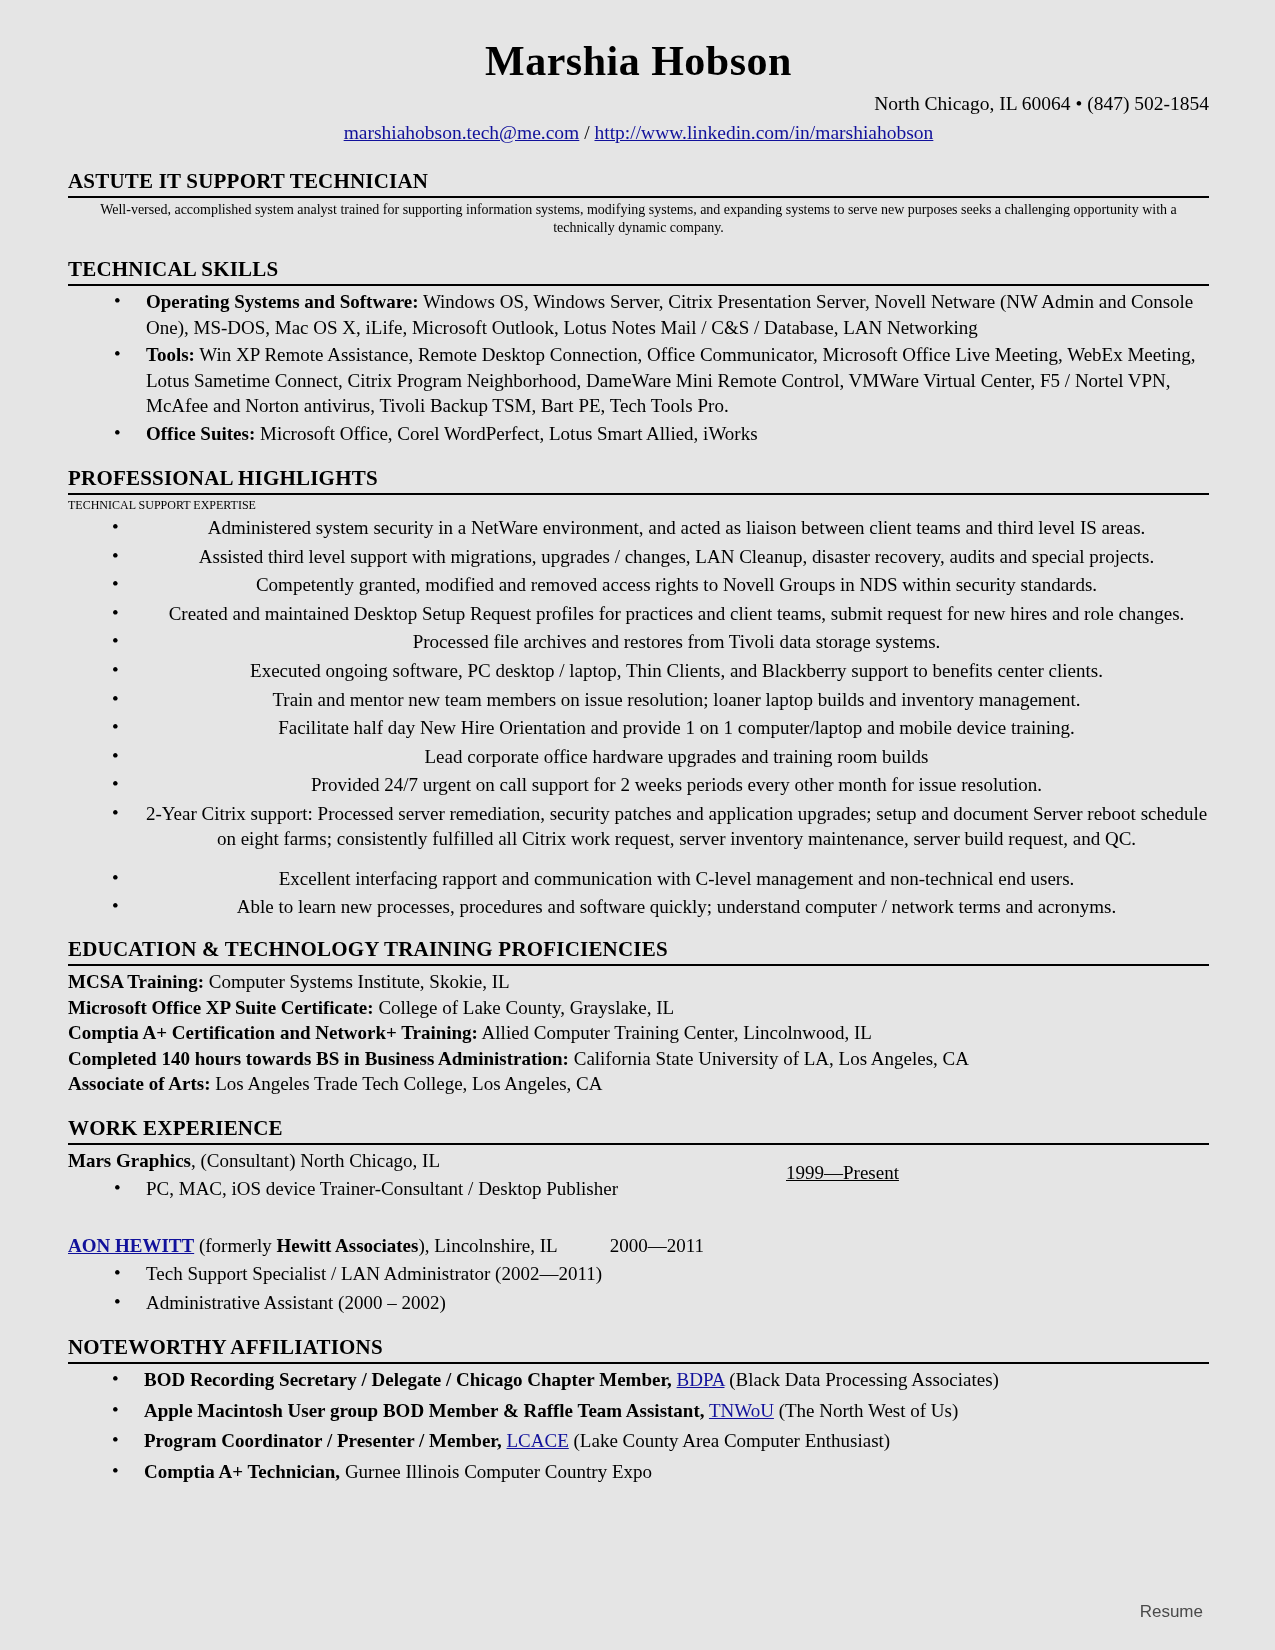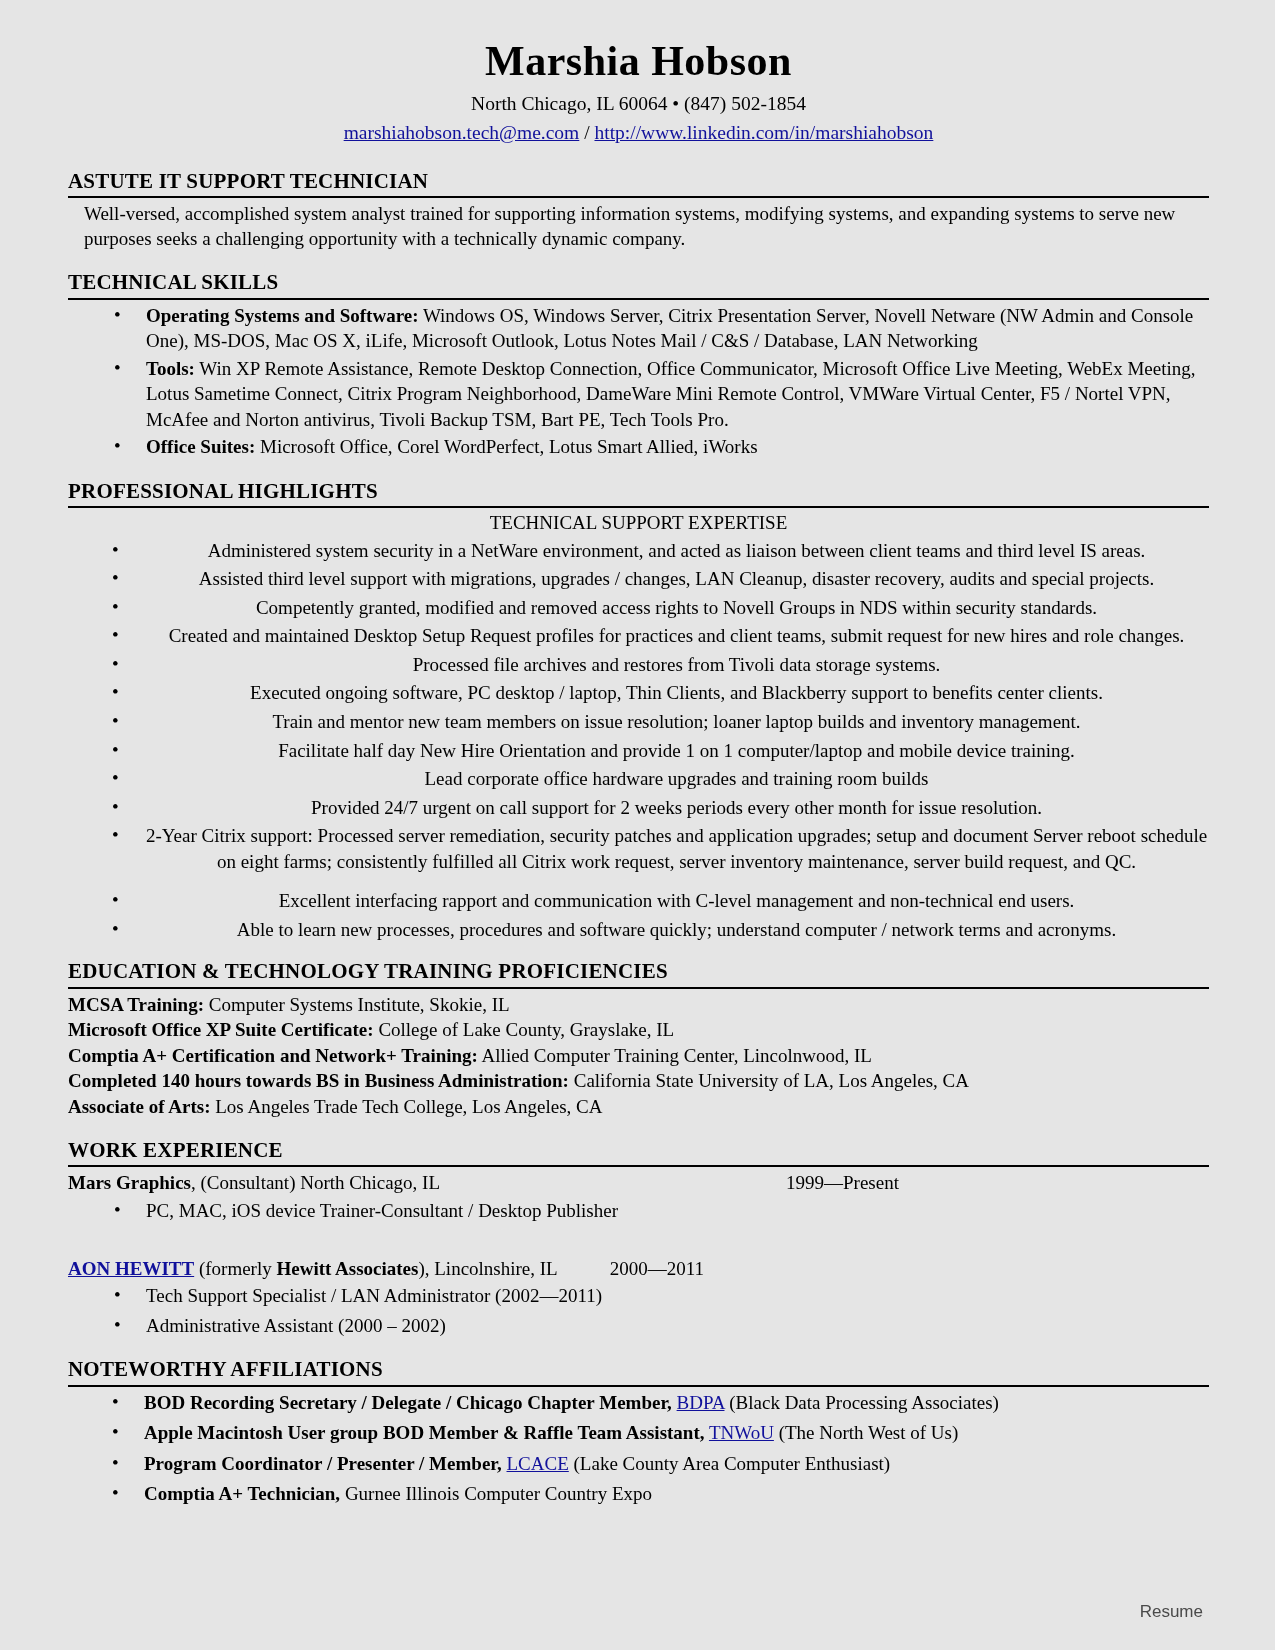--- a/index.html
+++ b/index.html
@@ -24,21 +24,21 @@
   
   .name {
     text-align: center;
     font-size: 42px;
     font-weight: bold;
     letter-spacing: 0.5px;
     line-height: 1.12;
     margin: 0 0 6px 0;
   }
   .contact-line {
-    text-align: center;
+    text-align: right;
     font-size: 19.5px;
     line-height: 1.35;
     margin: 0;
   }
   .links-line {
     text-align: center;
     font-size: 19.5px;
     line-height: 1.4;
     margin: 2px 0 0 0;
   }
@@ -62,30 +62,29 @@
     margin: 1px 0 3px 0;
     height: 0;
   }
   .sec {
     margin-top: 19px;
   }
   .sec.tight { margin-top: 17px; }
 
   
   .para {
-    font-size: 19px;
+    font-size: 14px;
     line-height: 1.33;
-    margin: 3px 0 0 16px;
-    text-align: left;
+    margin: 3px 0 0 0;
+    text-align: center;
   }
   .subhead {
-    font-size: 19px;
+    font-size: 12px;
     line-height: 1.3;
     margin: 2px 0 0 0;
-    text-align: center;
   }
 
   ul.blist {
     list-style: none;
     margin: 2px 0 0 0;
     padding: 0;
   }
   ul.blist > li {
     position: relative;
     font-size: 19px;
@@ -141,21 +140,22 @@
   
   .job-head {
     font-size: 19px;
     line-height: 1.35;
     margin: 2px 0 0 0;
     position: relative;
   }
   .job-head .dates-far {
     position: absolute;
     left: 718px;
-    top: 0;
+    top: 12px;
+    text-decoration: underline;
   }
   .job-head .dates-near {
     display: inline-block;
     margin-left: 52px;
   }
   .job-spacer { height: 26px; }
 
   
   .footer {
     position: absolute;

